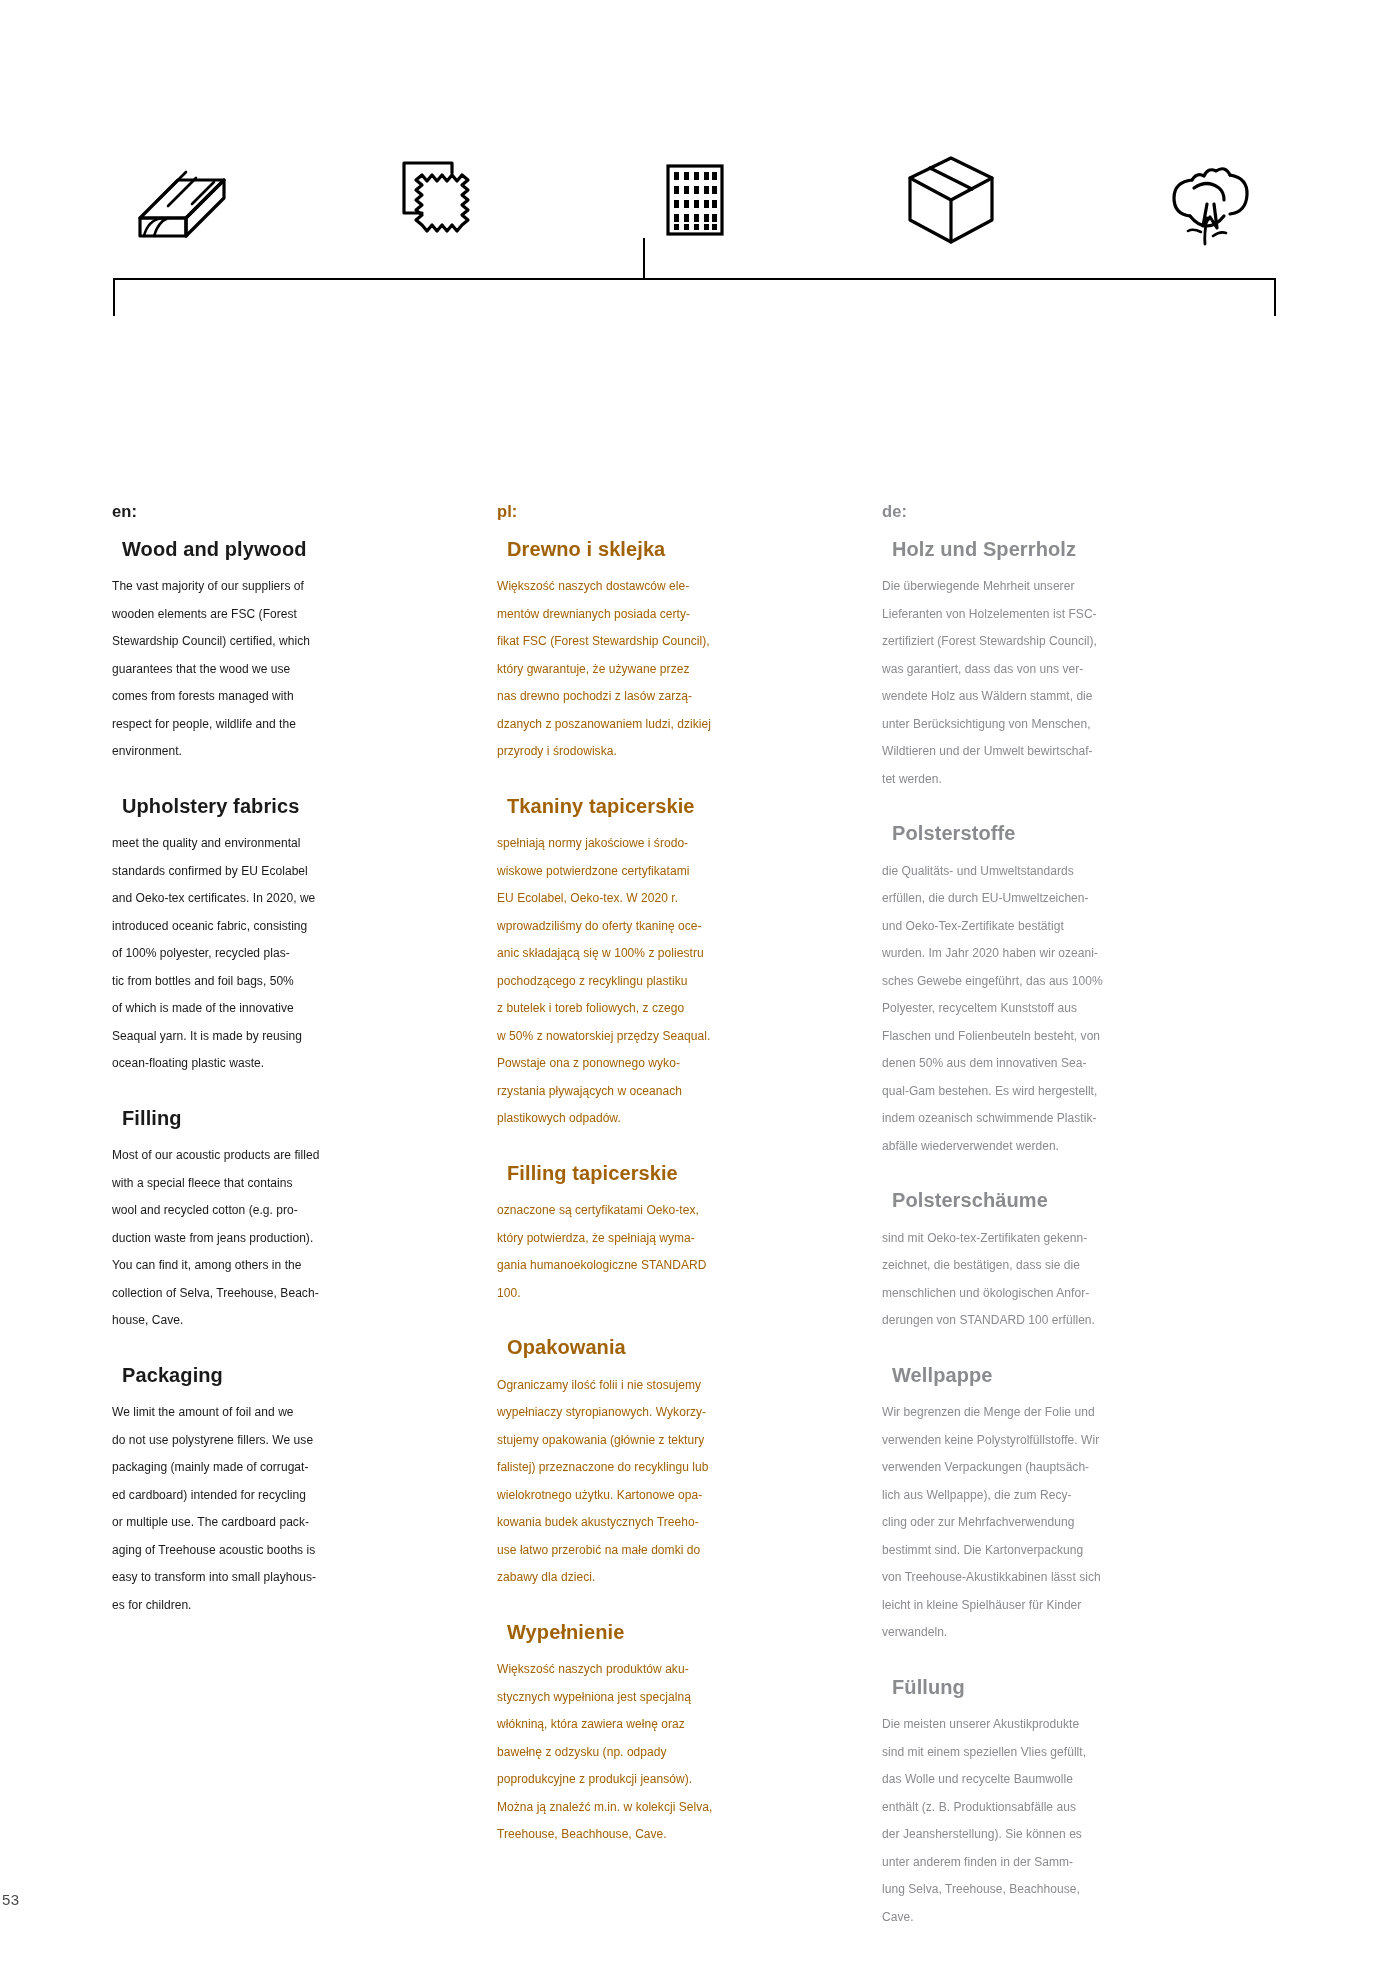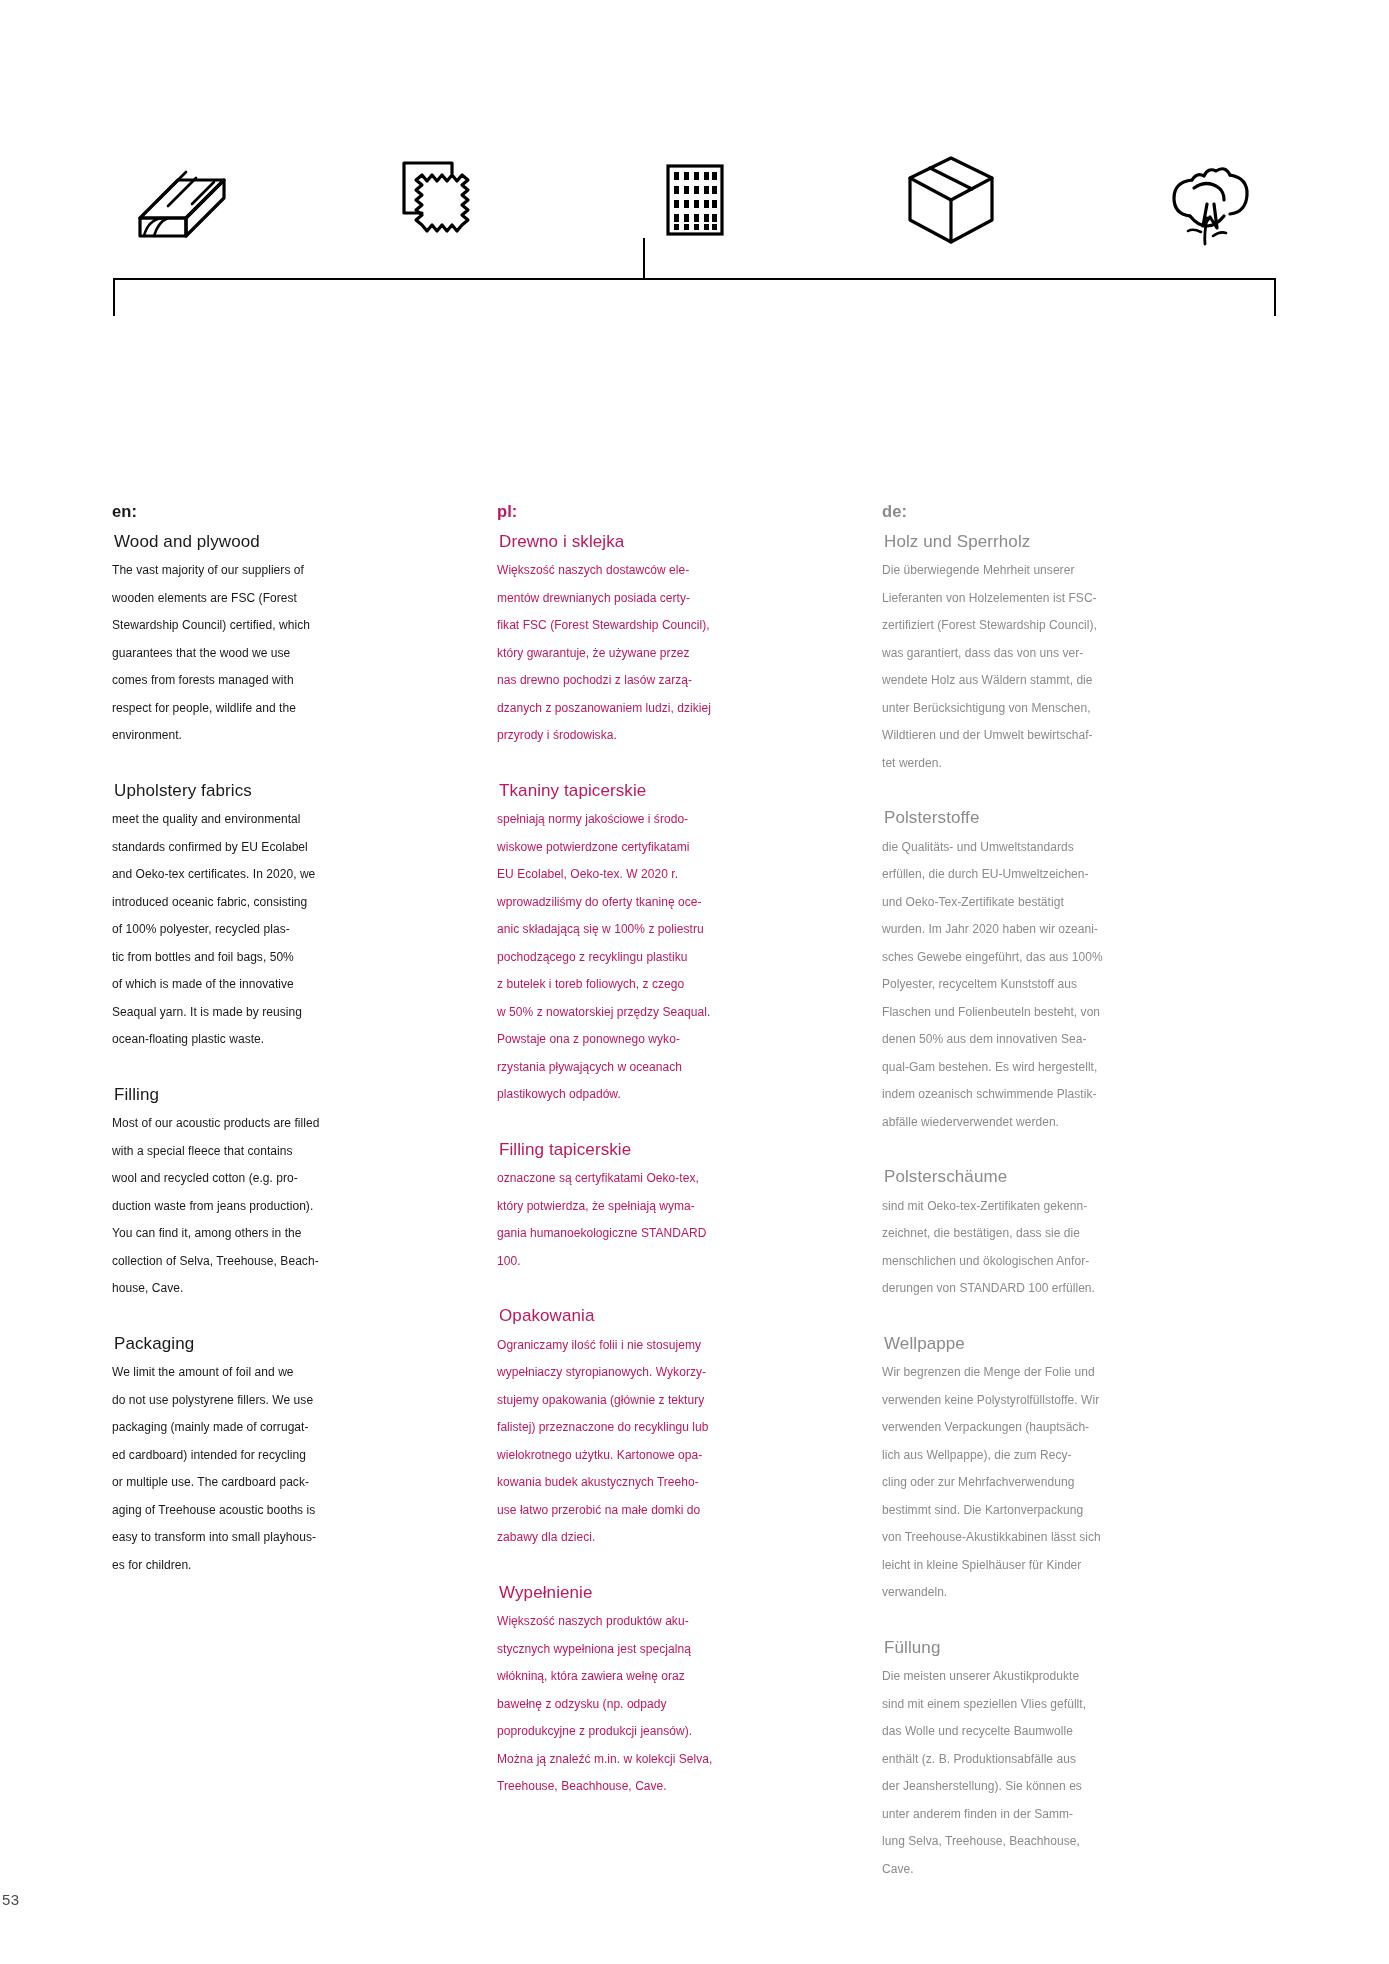--- a/index.html
+++ b/index.html
@@ -56,36 +56,36 @@
     display: flex;
     justify-content: flex-start;
   }
   .column {
     width: 330px;
     margin-right: 55px;
   }
   .column:last-child { margin-right: 0; }
 
   .col-en { color: #1a1a1a; }
-  .col-pl { color: #be185d; }
+  .col-pl { color: #a16207; }
   .col-de { color: #8a8b8e; }
 
   .lang-tag {
     font-size: 16.5px;
     font-weight: bold;
     line-height: 27.5px;
     letter-spacing: 0.1px;
     margin: 0 0 0 0;
   }
   .sec-head {
-    font-size: 17px;
-    font-weight: normal;
+    font-size: 20px;
+    font-weight: bold;
     line-height: 27.5px;
     letter-spacing: 0.1px;
-    margin: 2px;
+    margin: 10px;
   }
   .sec-body {
     font-size: 12px;
     font-weight: normal;
     line-height: 27.5px;
     letter-spacing: 0.05px;
     margin: 0;
     white-space: pre-line;
   }
   .sec-block { margin-bottom: 27px; }

